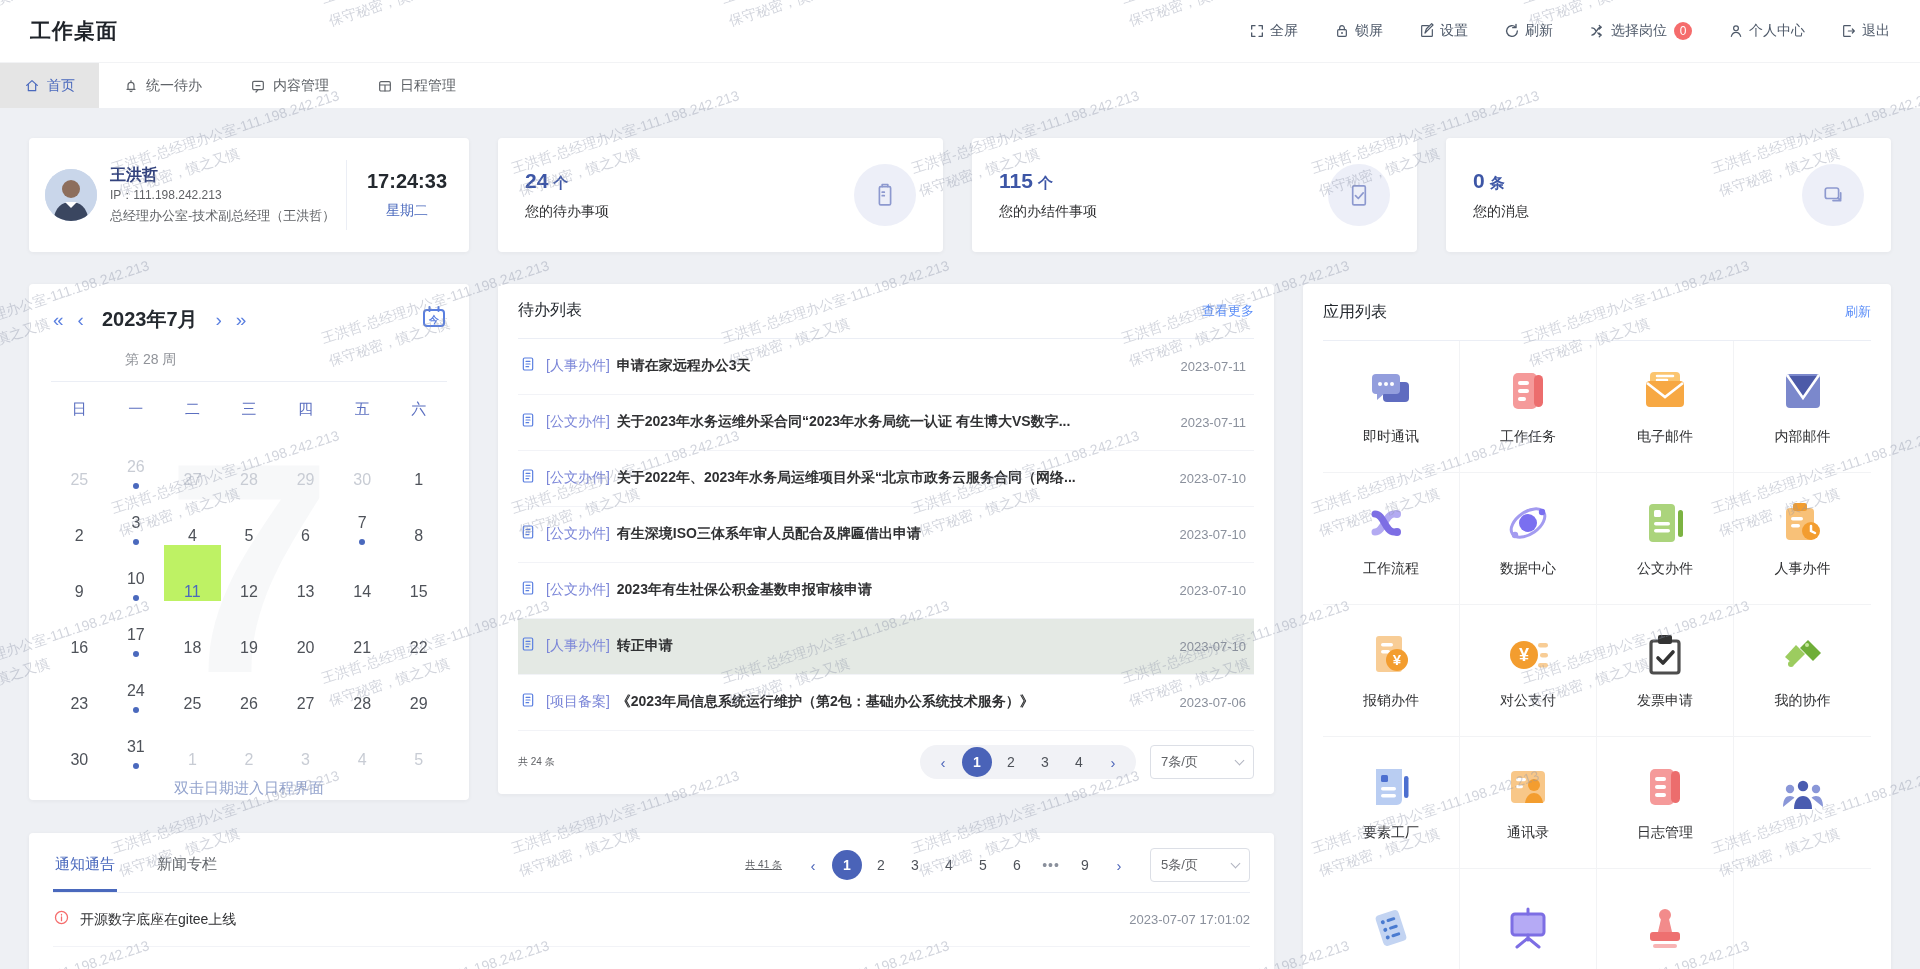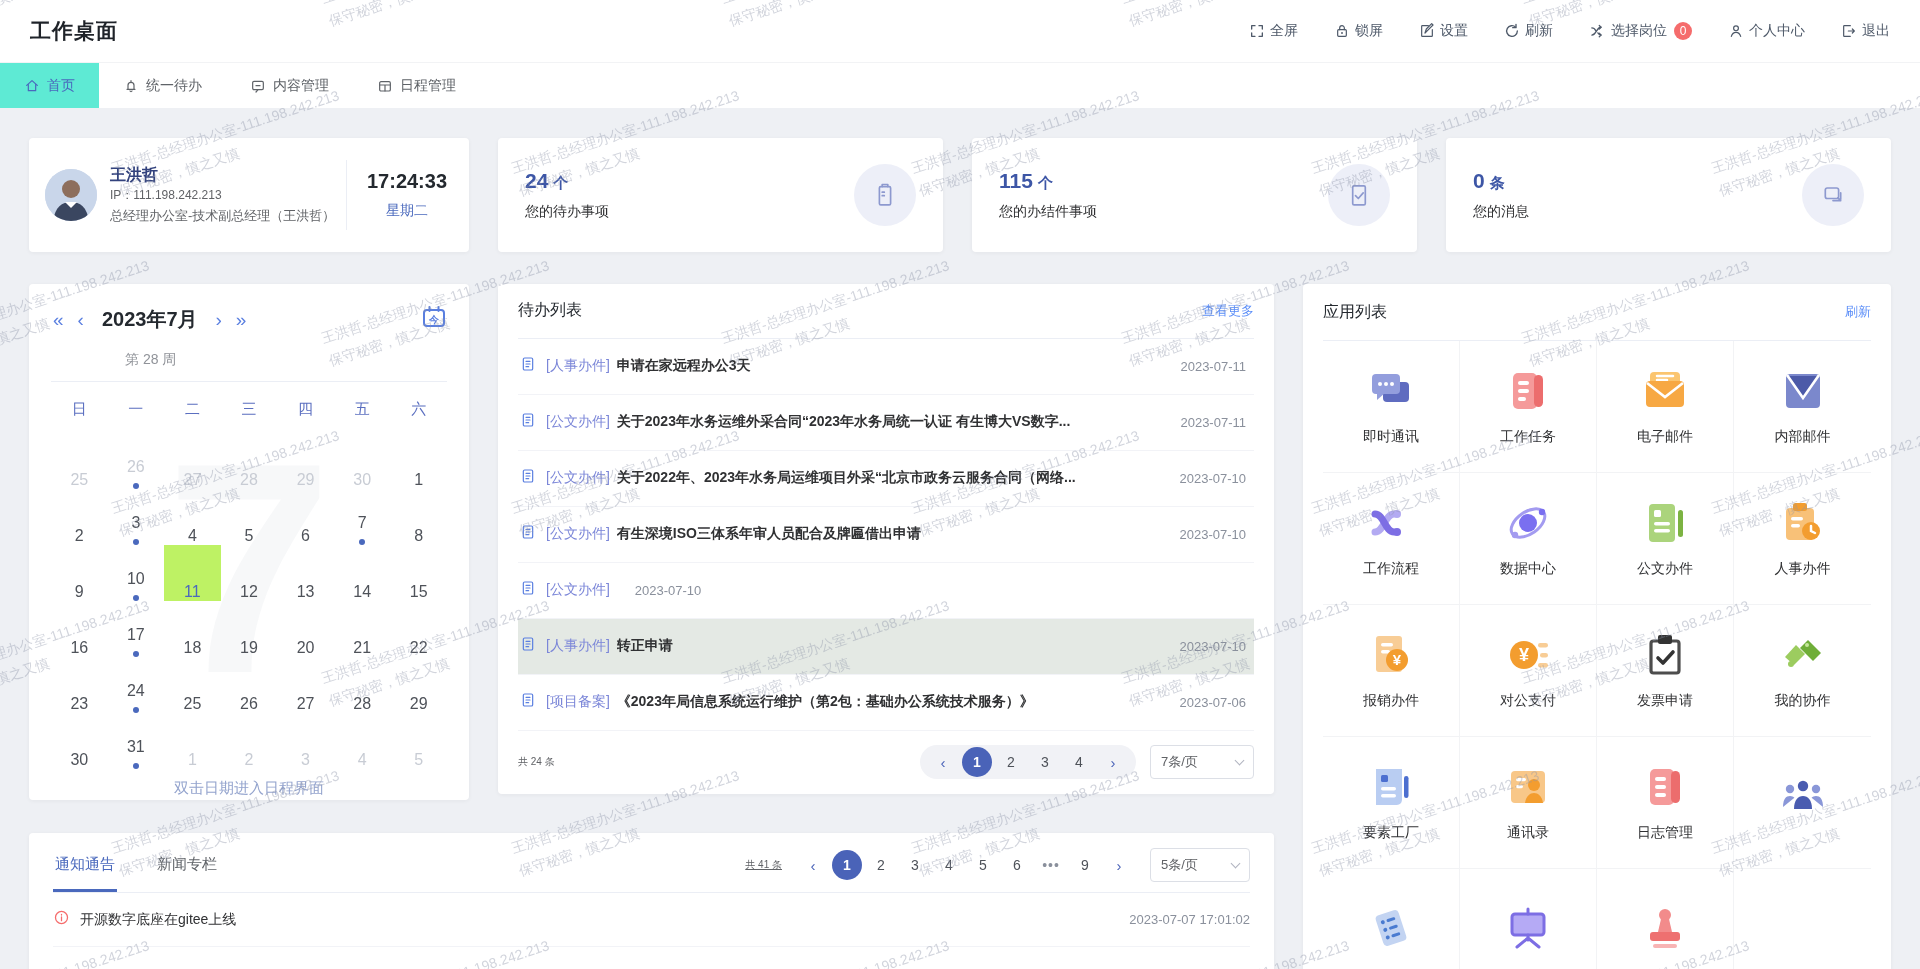--- a/index.html
+++ b/index.html
@@ -10,21 +10,21 @@
   .topbar { height:62px; background:#fff; display:flex; align-items:center; padding:0 30px; position:relative; z-index:2; }
   .app-title { font-size:21px; font-weight:bold; color:#1f2329; letter-spacing:1px; }
   .top-actions { margin-left:auto; display:flex; align-items:center; gap:36px; }
   .top-action { display:flex; align-items:center; gap:5px; font-size:14px; color:#4e5969; cursor:pointer; }
   .top-action .ico svg { display:block; }
   .badge { min-width:18px; height:18px; border-radius:9px; background:#f56c6c; color:#fff; font-size:12px; display:inline-flex; align-items:center; justify-content:center; padding:0 4px; margin-left:2px; }
 
   
   .tabbar { height:46px; background:#fff; display:flex; align-items:stretch; border-top:1px solid #f2f3f5; position:relative; z-index:2; }
   .tab { display:flex; align-items:center; gap:7px; padding:0 24px; font-size:14px; color:#5f6368; cursor:pointer; }
-  .tab.active { background:#5eead4; color:#4a69bd; }
+  .tab.active { background:#e5e5e5; color:#4a69bd; }
   .tab .ico svg { display:block; }
 
   
   .content { padding:30px 29px 0; position:relative; z-index:1; }
   .card { background:#fff; border-radius:4px; box-shadow:0 1px 4px rgba(31,35,41,.05); }
   .row1 { display:flex; gap:29px; height:114px; }
   .row2 { display:flex; gap:29px; margin-top:32px; height:516px; align-items:flex-start; }
   .row3 { margin-top:33px; }
 
   
@@ -495,20 +495,21 @@
             <span class="todo-cat">[公文办件]</span>
             <span class="todo-title">有生深境ISO三体系年审人员配合及牌匾借出申请</span>
             <span class="todo-date">2023-07-10</span>
           </div>
           <div class="todo-item">
             <span class="ico"><svg width="16" height="18" viewBox="0 0 24 24">
                 <rect x="5" y="3" width="14" height="18" rx="2" fill="none" stroke="currentColor" stroke-width="1.8" stroke-linecap="round" stroke-linejoin="round"></rect>
                 <path d="M9 8h6M9 12h6M9 16h4" fill="none" stroke="currentColor" stroke-width="1.8" stroke-linecap="round" stroke-linejoin="round"></path>
               </svg></span>
             <span class="todo-cat">[公文办件]</span>
+            <span class="todo-title">2023年有生社保公积金基数申报审核申请</span>
             <span class="todo-date">2023-07-10</span>
           </div>
           <div class="todo-item hl">
             <span class="ico"><svg width="16" height="18" viewBox="0 0 24 24">
                 <rect x="5" y="3" width="14" height="18" rx="2" fill="none" stroke="currentColor" stroke-width="1.8" stroke-linecap="round" stroke-linejoin="round"></rect>
                 <path d="M9 8h6M9 12h6M9 16h4" fill="none" stroke="currentColor" stroke-width="1.8" stroke-linecap="round" stroke-linejoin="round"></path>
               </svg></span>
             <span class="todo-cat">[人事办件]</span>
             <span class="todo-title">转正申请</span>
             <span class="todo-date">2023-07-10</span>

